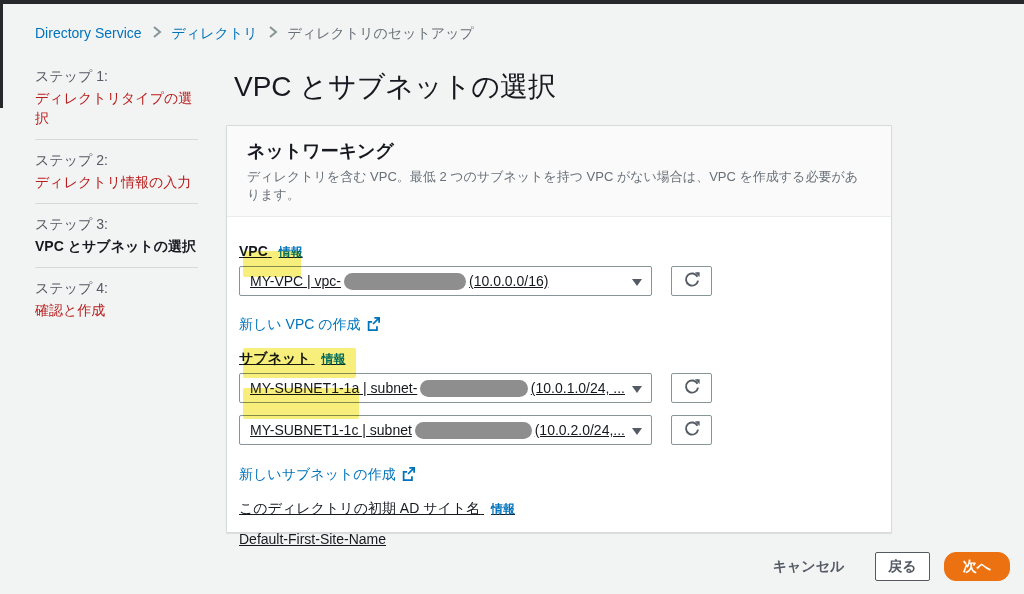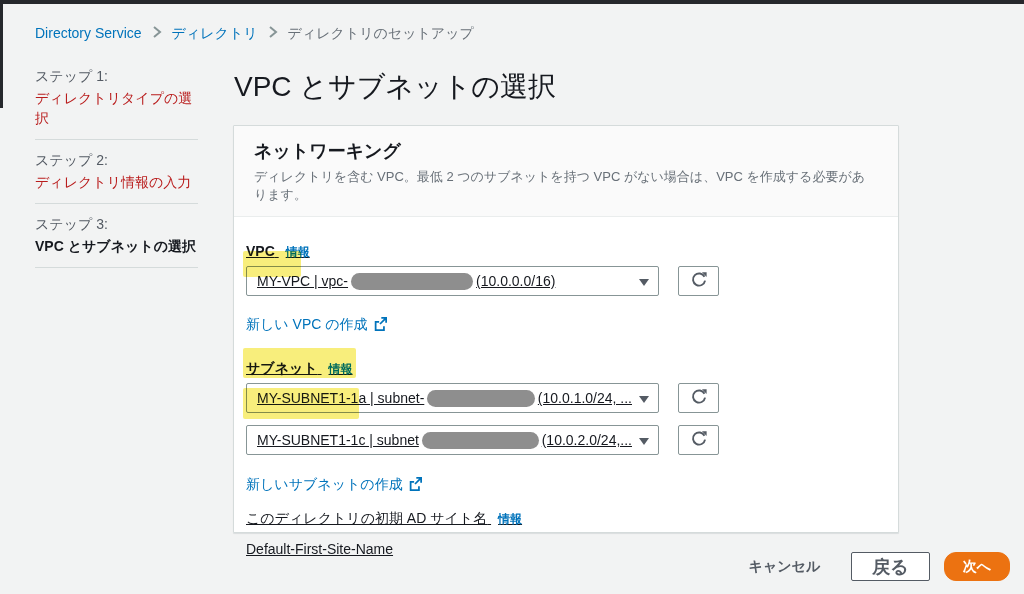--- a/index.html
+++ b/index.html
@@ -25,21 +25,21 @@
   .steps { position: absolute; left: 35px; top: 67px; width: 163px; }
   .step-label { font-size: 14px; color: #545b64; line-height: 18px; }
   .step-name { font-size: 14px; color: #b91c1c; line-height: 20px; margin-top: 3px; }
   .step.active .step-name { color: #16191f; font-weight: 700; }
   .step-divider { border: none; border-top: 1px solid #d5dbdb; margin: 11px 0; }
 
   
   .page-title { position: absolute; left: 234px; top: 68px; font-size: 28px; font-weight: 400; color: #16191f; }
 
   .card {
-    position: absolute; left: 233px; top: 125px; width: 666px; height: 408px;
+    position: absolute; left: 226px; top: 125px; width: 666px; height: 408px;
     background: #ffffff; border: 1px solid #d5dbdb; border-radius: 1px;
     box-shadow: 0 1px 1px 0 rgba(0,28,36,.1);
   }
   .card-header { background: #fafafa; border-bottom: 1px solid #eaeded; padding: 13px 20px 12px; }
   .card-title { font-size: 18px; font-weight: 700; color: #16191f; }
   .card-desc { font-size: 13px; color: #687078; margin-top: 5px; }
   .card-body { padding: 26px 12px 0 12px; text-decoration: underline; }
 
   .field-label { font-size: 14px; margin-bottom: 5px; }
   .field-label .lbl { font-weight: 700; color: #16191f; }
@@ -64,32 +64,32 @@
 
   .refresh-btn {
     margin-left: 19px; width: 41px; height: 30px; background: #fff;
     border: 1px solid #879596; border-radius: 2px;
     display: flex; align-items: center; justify-content: center; cursor: pointer;
   }
 
   .create-link { display: inline-flex; align-items: center; gap: 5px; font-size: 14px; color: #0073bb; text-decoration: none; margin-top: 10px; }
 
   .mt-vpc-link { margin-top: 10px; }
-  .mt-subnet { margin-top: 26px; }
+  .mt-subnet { margin-top: 16px; }
   .mt-select2 { margin-top: 12px; }
   .mt-subnet-link { margin-top: 20px; }
   .mt-site { margin-top: 16px; }
   .site-value { font-size: 14px; color: #16191f; margin-top: 13px; }
 
   
   .footer-actions { position: absolute; top: 552px; right: 14px; display: flex; align-items: center; }
   .btn-cancel { font-size: 14px; font-weight: 700; color: #545b64; background: none; border: none; cursor: pointer; margin-right: 31px; font-family: Liberation Sans, sans-serif; }
   .btn-back {
-    font-size: 18px; font-weight: 700; color: #545b64; background: #fff;
-    border: 1px solid #545b64; border-radius: 2px; height: 29px; padding: 0 20px; cursor: pointer; font-family: inherit;
+    font-size: 14px; font-weight: 700; color: #545b64; background: #fff;
+    border: 1px solid #545b64; border-radius: 2px; height: 29px; padding: 0 12px; cursor: pointer; font-family: inherit;
     margin-right: 14px;
   }
   .btn-next {
     font-size: 14px; font-weight: 700; color: #fff; background: #ec7211;
     border: 1px solid #ec7211; border-radius: 12px; height: 29px; padding: 0 18px; cursor: pointer; font-family: inherit;
   }
 
   
   .hl { position: absolute; background: #f4e32b; opacity: .62; mix-blend-mode: multiply; border-radius: 2px; pointer-events: none; }
   .hl-vpc  { left: 243px; top: 251px; width: 58px;  height: 26px; }
@@ -127,20 +127,24 @@
   <div class="step">
     <div class="step-label">ステップ 2:</div>
     <div class="step-name">ディレクトリ情報の入力</div>
   </div>
   <hr class="step-divider">
   <div class="step active">
     <div class="step-label">ステップ 3:</div>
     <div class="step-name">VPC とサブネットの選択</div>
   </div>
   <hr class="step-divider">
+  <div class="step">
+    <div class="step-label">ステップ 4:</div>
+    <div class="step-name">確認と作成</div>
+  </div>
 </aside>
 
 <h1 class="page-title">VPC とサブネットの選択</h1>
 
 <section class="card">
   <div class="card-header">
     <div class="card-title">ネットワーキング</div>
     <div class="card-desc">ディレクトリを含む VPC。最低 2 つのサブネットを持つ VPC がない場合は、VPC を作成する必要があります。</div>
   </div>
   <div class="card-body">

